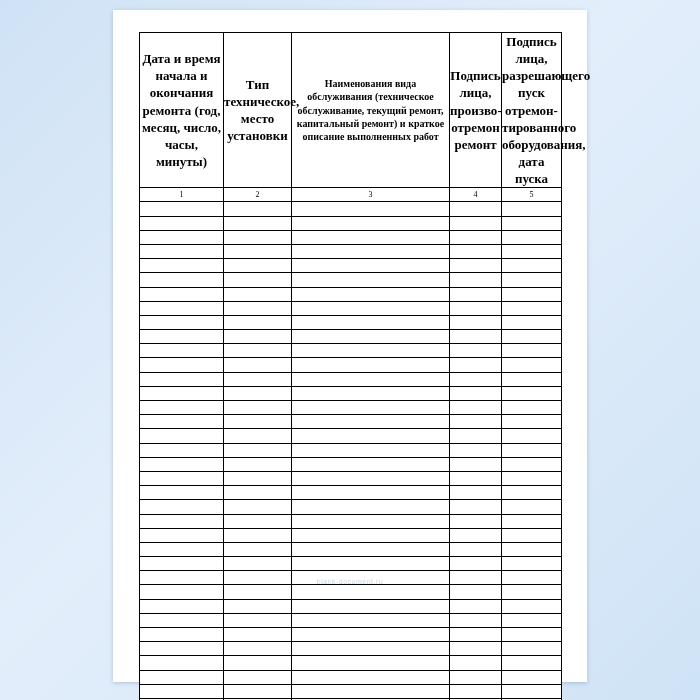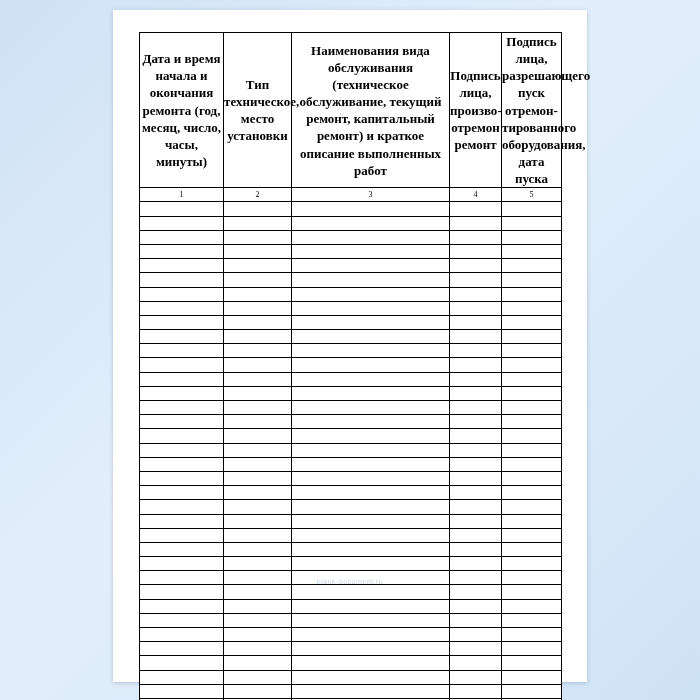--- a/index.html
+++ b/index.html
@@ -49,21 +49,21 @@
   thead th {
     font-weight: bold;
     font-size: 13px;
     line-height: 1.32;
     text-align: center;
     padding: 3px 3px;
     height: 78px;
     font-family: "Liberation Serif", serif;
   }
   thead th.h-wide {
-    font-size: 13px;
+    font-size: 10px;
   }
   tr.numrow td {
     font-size: 8px;
     text-align: center;
     height: 13px;
     font-family: "Liberation Serif", serif;
   }
   tbody.rows td {
     height: 13.2px;
   }

